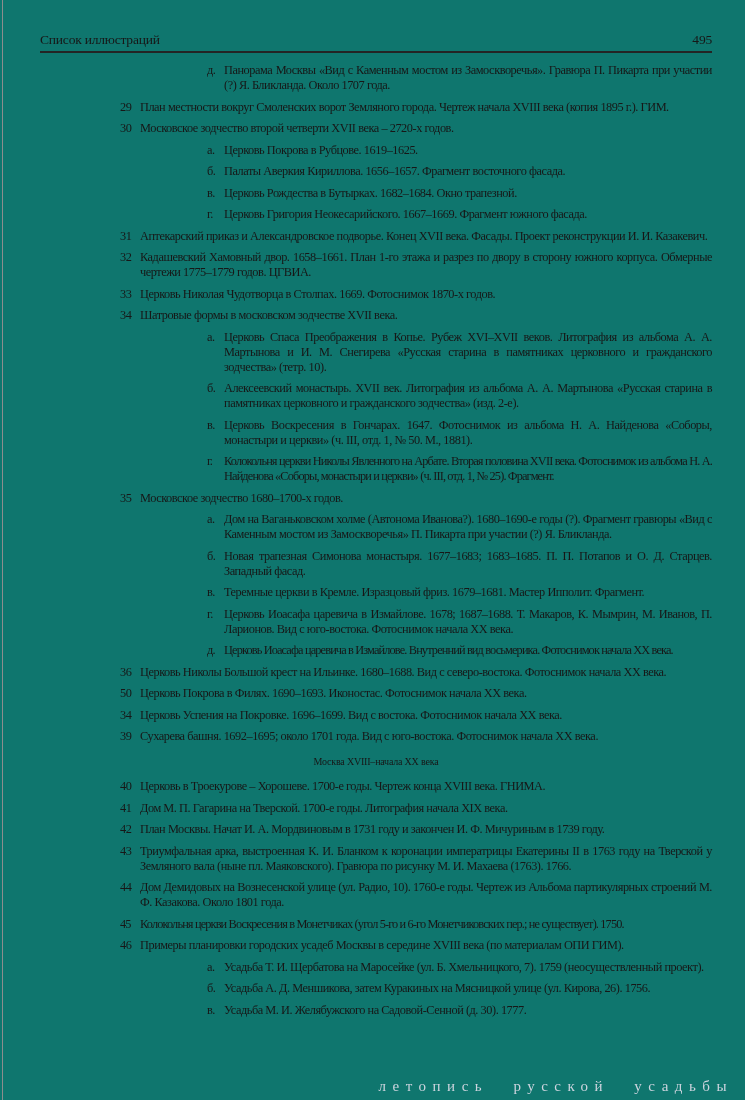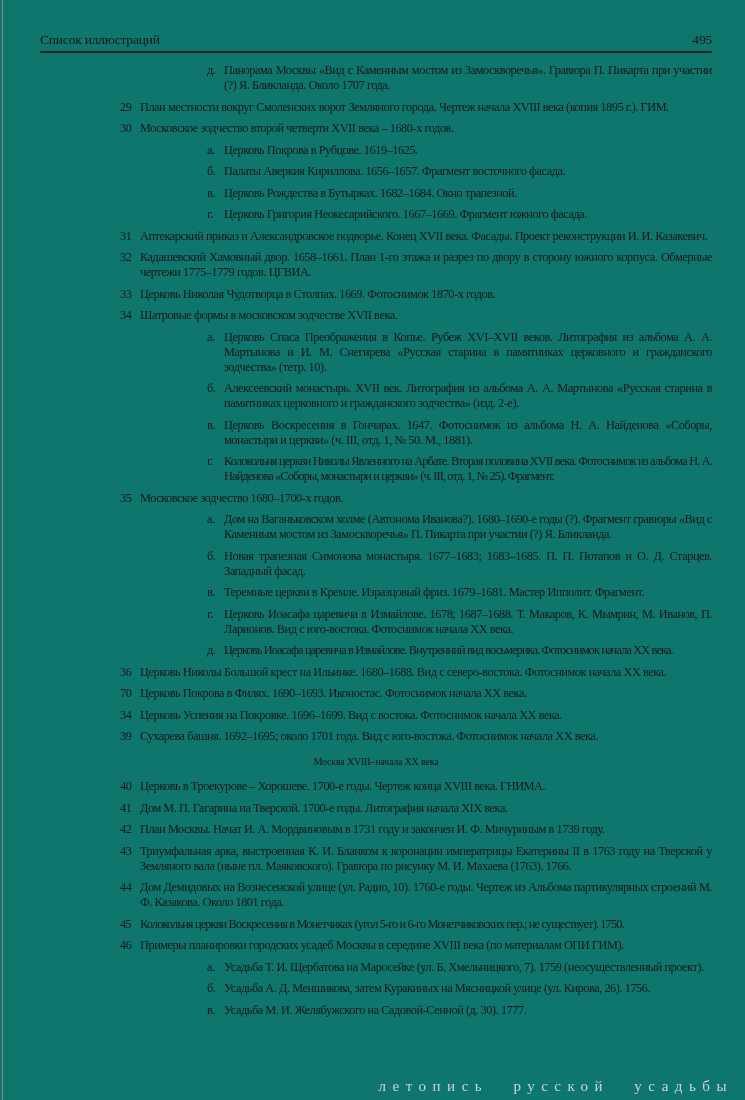--- a/index.html
+++ b/index.html
@@ -87,41 +87,41 @@
   <div class="scan-edge"></div>
 
   <div class="page-header">
     <span>Список иллюстраций</span>
     <span>495</span>
   </div>
 
   <div class="illustration-list" id="list-root">
       <div class="entry lettered"><span class="label">д.</span><span>Панорама Москвы «Вид с Каменным мостом из Замоскворечья». Гравюра П. Пикарта при участии (?) Я. Бликланда. Около 1707 года.</span></div>
       <div class="entry numbered"><span class="label">29</span><span>План местности вокруг Смоленских ворот Земляного города. Чертеж начала XVIII века (копия 1895 г.). ГИМ.</span></div>
-      <div class="entry numbered"><span class="label">30</span><span>Московское зодчество второй четверти XVII века – 1680-х годов.</span></div>
+      <div class="entry numbered"><span class="label">30</span><span>Московское зодчество второй четверти XVII века – 2720-х годов.</span></div>
       <div class="entry lettered"><span class="label">а.</span><span>Церковь Покрова в Рубцове. 1619–1625.</span></div>
       <div class="entry lettered"><span class="label">б.</span><span>Палаты Аверкия Кириллова. 1656–1657. Фрагмент восточного фасада.</span></div>
       <div class="entry lettered"><span class="label">в.</span><span>Церковь Рождества в Бутырках. 1682–1684. Окно трапезной.</span></div>
       <div class="entry lettered"><span class="label">г.</span><span>Церковь Григория Неокесарийского. 1667–1669. Фрагмент южного фасада.</span></div>
       <div class="entry numbered"><span class="label">31</span><span>Аптекарский приказ и Александровское подворье. Конец XVII века. Фасады. Проект реконструкции И. И. Казакевич.</span></div>
       <div class="entry numbered"><span class="label">32</span><span>Кадашевский Хамовный двор. 1658–1661. План 1-го этажа и разрез по двору в сторону южного корпуса. Обмерные чертежи 1775–1779 годов. ЦГВИА.</span></div>
       <div class="entry numbered"><span class="label">33</span><span>Церковь Николая Чудотворца в Столпах. 1669. Фотоснимок 1870-х годов.</span></div>
       <div class="entry numbered"><span class="label">34</span><span>Шатровые формы в московском зодчестве XVII века.</span></div>
       <div class="entry lettered"><span class="label">а.</span><span>Церковь Спаса Преображения в Копье. Рубеж XVI–XVII веков. Литография из альбома А. А. Мартынова и И. М. Снегирева «Русская старина в памятниках церковного и гражданского зодчества» (тетр. 10).</span></div>
       <div class="entry lettered"><span class="label">б.</span><span>Алексеевский монастырь. XVII век. Литография из альбома А. А. Мартынова «Русская старина в памятниках церковного и гражданского зодчества» (изд. 2-е).</span></div>
       <div class="entry lettered"><span class="label">в.</span><span>Церковь Воскресения в Гончарах. 1647. Фотоснимок из альбома Н. А. Найденова «Соборы, монастыри и церкви» (ч. III, отд. 1, № 50. М., 1881).</span></div>
       <div class="entry lettered tight"><span class="label">г.</span><span>Колокольня церкви Николы Явленного на Арбате. Вторая половина XVII века. Фотоснимок из альбома Н. А. Найденова «Соборы, монастыри и церкви» (ч. III, отд. 1, № 25). Фрагмент.</span></div>
       <div class="entry numbered"><span class="label">35</span><span>Московское зодчество 1680–1700-х годов.</span></div>
       <div class="entry lettered"><span class="label">а.</span><span>Дом на Ваганьковском холме (Автонома Иванова?). 1680–1690-е годы (?). Фрагмент гравюры «Вид с Каменным мостом из Замоскворечья» П. Пикарта при участии (?) Я. Бликланда.</span></div>
       <div class="entry lettered"><span class="label">б.</span><span>Новая трапезная Симонова монастыря. 1677–1683; 1683–1685. П. П. Потапов и О. Д. Старцев. Западный фасад.</span></div>
       <div class="entry lettered"><span class="label">в.</span><span>Теремные церкви в Кремле. Изразцовый фриз. 1679–1681. Мастер Ипполит. Фрагмент.</span></div>
       <div class="entry lettered"><span class="label">г.</span><span>Церковь Иоасафа царевича в Измайлове. 1678; 1687–1688. Т. Макаров, К. Мымрин, М. Иванов, П. Ларионов. Вид с юго-востока. Фотоснимок начала XX века.</span></div>
       <div class="entry lettered tight"><span class="label">д.</span><span>Церковь Иоасафа царевича в Измайлове. Внутренний вид восьмерика. Фотоснимок начала XX века.</span></div>
       <div class="entry numbered"><span class="label">36</span><span>Церковь Николы Большой крест на Ильинке. 1680–1688. Вид с северо-востока. Фотоснимок начала XX века.</span></div>
-      <div class="entry numbered"><span class="label">70</span><span>Церковь Покрова в Филях. 1690–1693. Иконостас. Фотоснимок начала XX века.</span></div>
+      <div class="entry numbered"><span class="label">50</span><span>Церковь Покрова в Филях. 1690–1693. Иконостас. Фотоснимок начала XX века.</span></div>
       <div class="entry numbered"><span class="label">34</span><span>Церковь Успения на Покровке. 1696–1699. Вид с востока. Фотоснимок начала XX века.</span></div>
       <div class="entry numbered"><span class="label">39</span><span>Сухарева башня. 1692–1695; около 1701 года. Вид с юго-востока. Фотоснимок начала XX века.</span></div>
       <div class="section-heading">Москва XVIII–начала XX века</div>
       <div class="entry numbered"><span class="label">40</span><span>Церковь в Троекурове – Хорошеве. 1700-е годы. Чертеж конца XVIII века. ГНИМА.</span></div>
       <div class="entry numbered"><span class="label">41</span><span>Дом М. П. Гагарина на Тверской. 1700-е годы. Литография начала XIX века.</span></div>
       <div class="entry numbered"><span class="label">42</span><span>План Москвы. Начат И. А. Мордвиновым в 1731 году и закончен И. Ф. Мичуриным в 1739 году.</span></div>
       <div class="entry numbered"><span class="label">43</span><span>Триумфальная арка, выстроенная К. И. Бланком к коронации императрицы Екатерины II в 1763 году на Тверской у Земляного вала (ныне пл. Маяковского). Гравюра по рисунку М. И. Махаева (1763). 1766.</span></div>
       <div class="entry numbered"><span class="label">44</span><span>Дом Демидовых на Вознесенской улице (ул. Радио, 10). 1760-е годы. Чертеж из Альбома партикулярных строений М. Ф. Казакова. Около 1801 года.</span></div>
       <div class="entry numbered tight"><span class="label">45</span><span>Колокольня церкви Воскресения в Монетчиках (угол 5-го и 6-го Монетчиковских пер.; не существует). 1750.</span></div>
       <div class="entry numbered"><span class="label">46</span><span>Примеры планировки городских усадеб Москвы в середине XVIII века (по материалам ОПИ ГИМ).</span></div>

